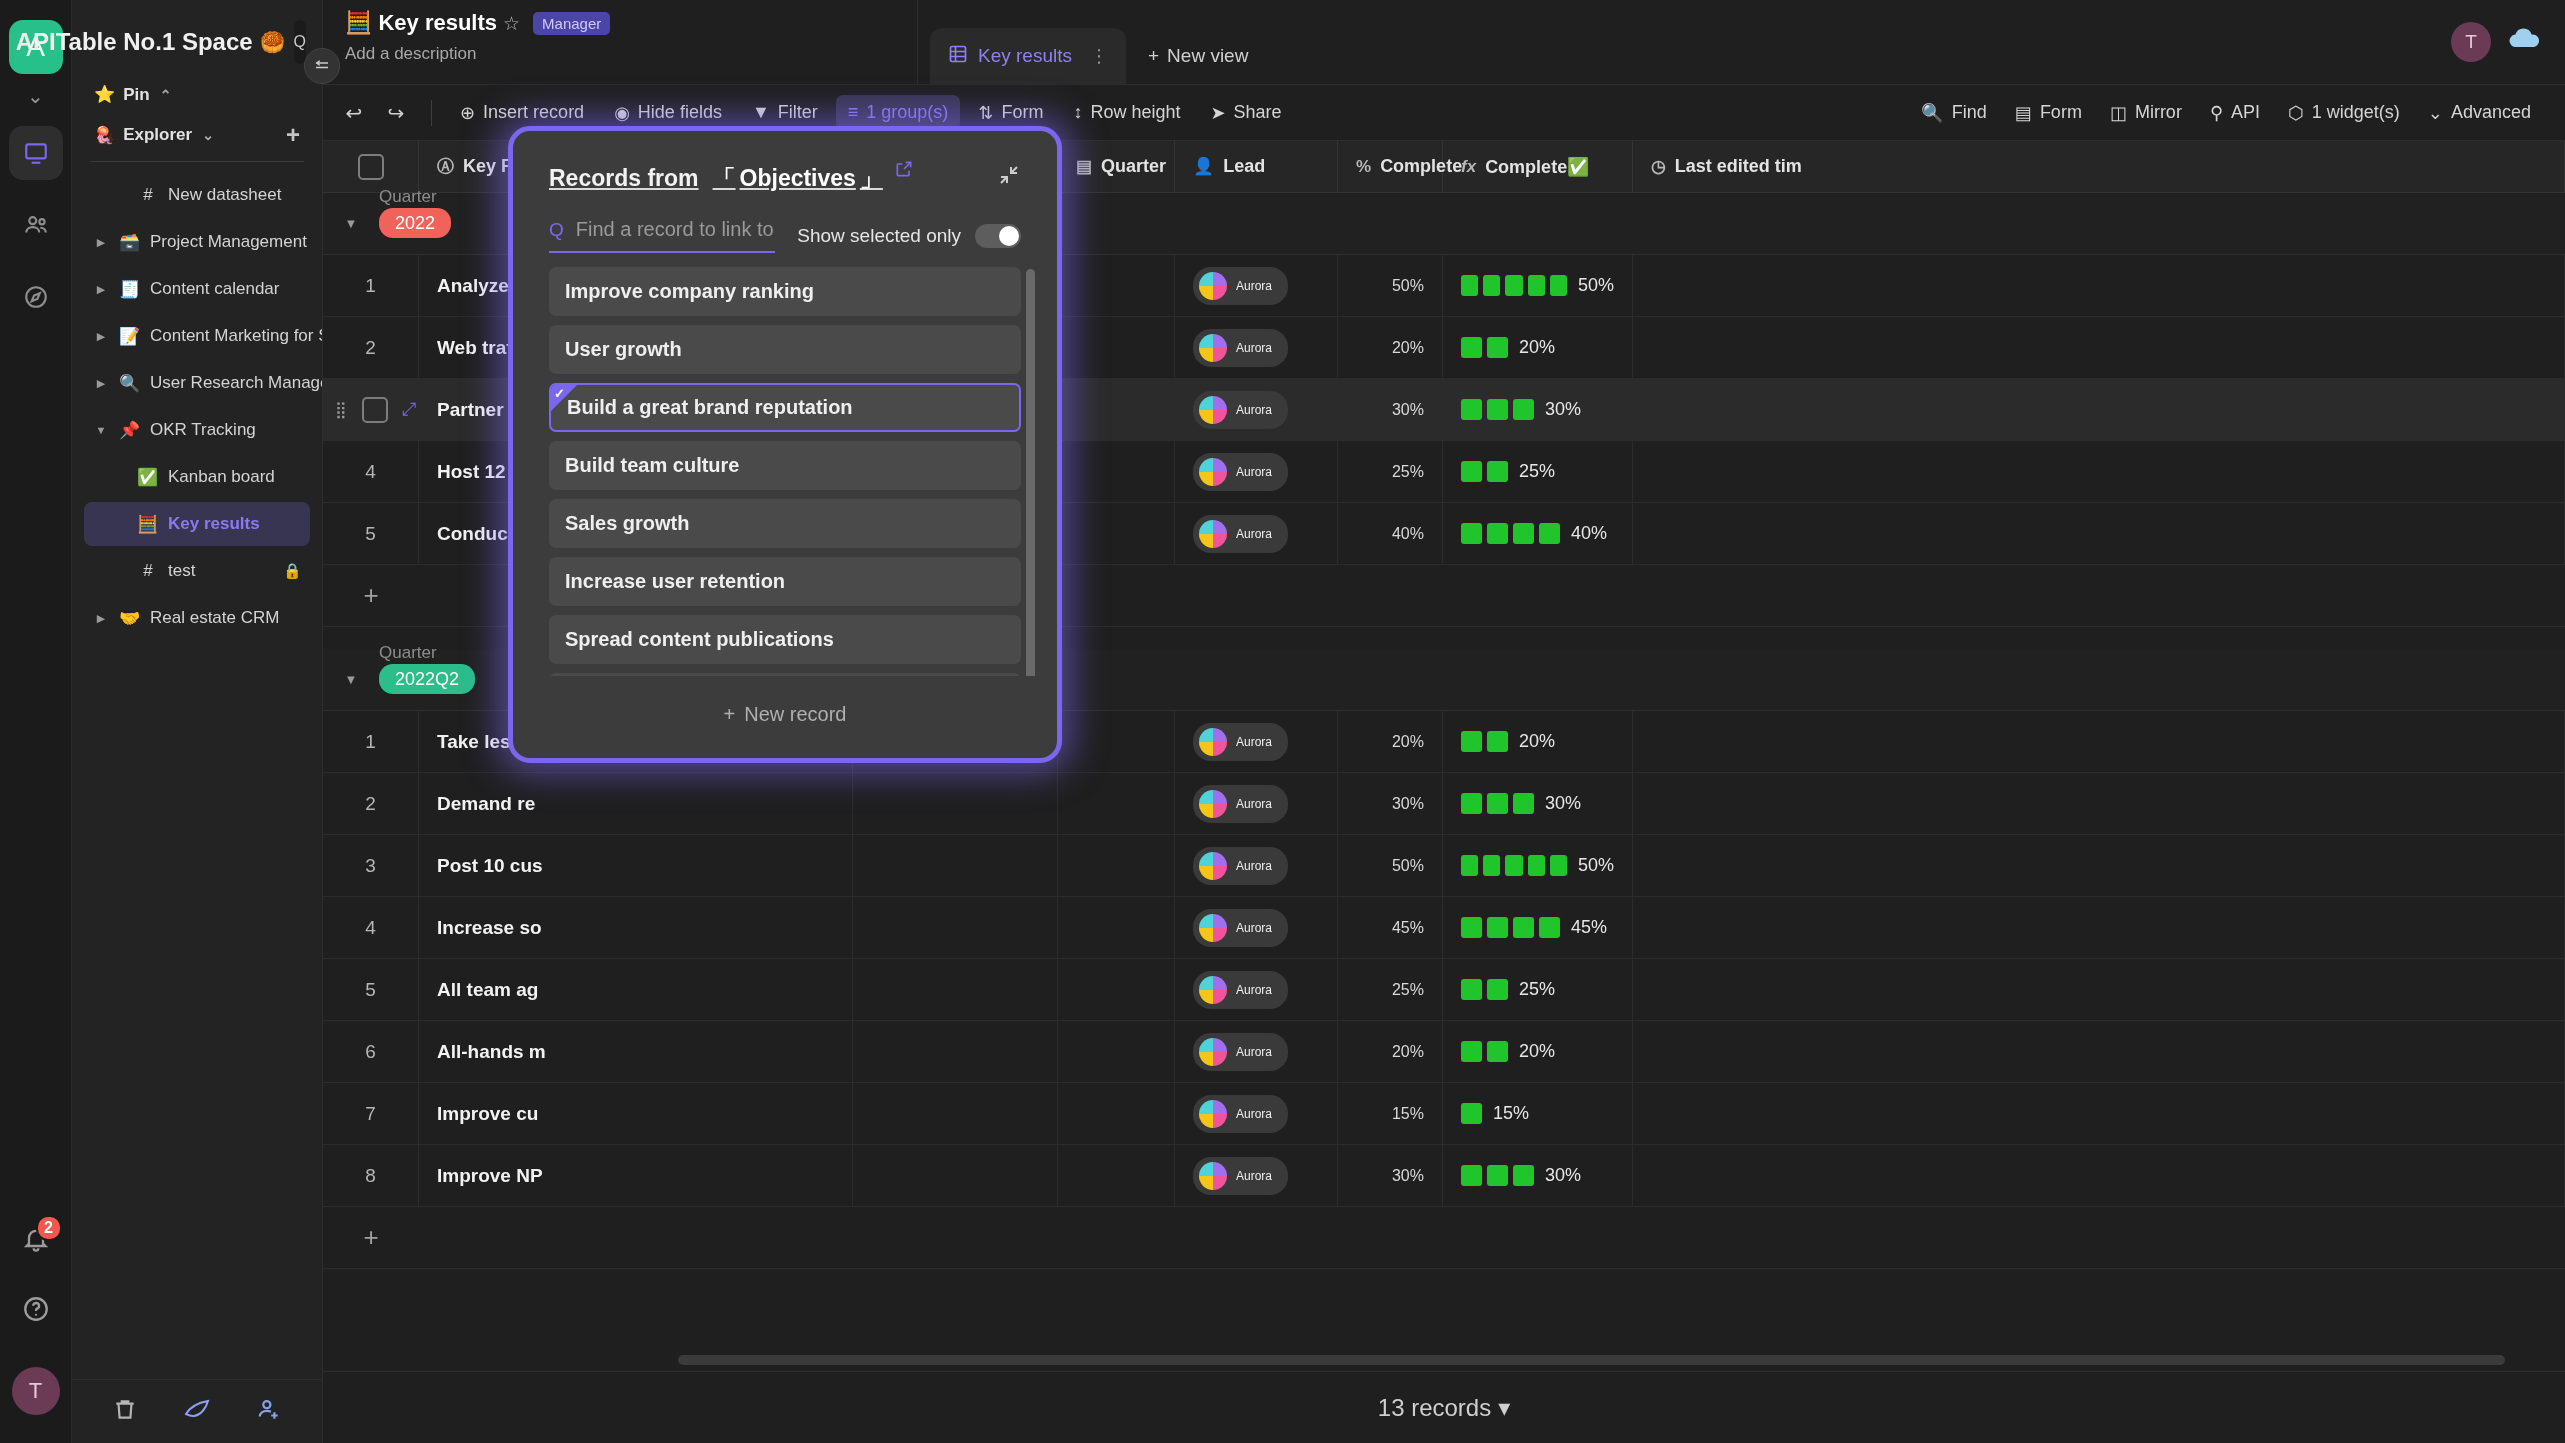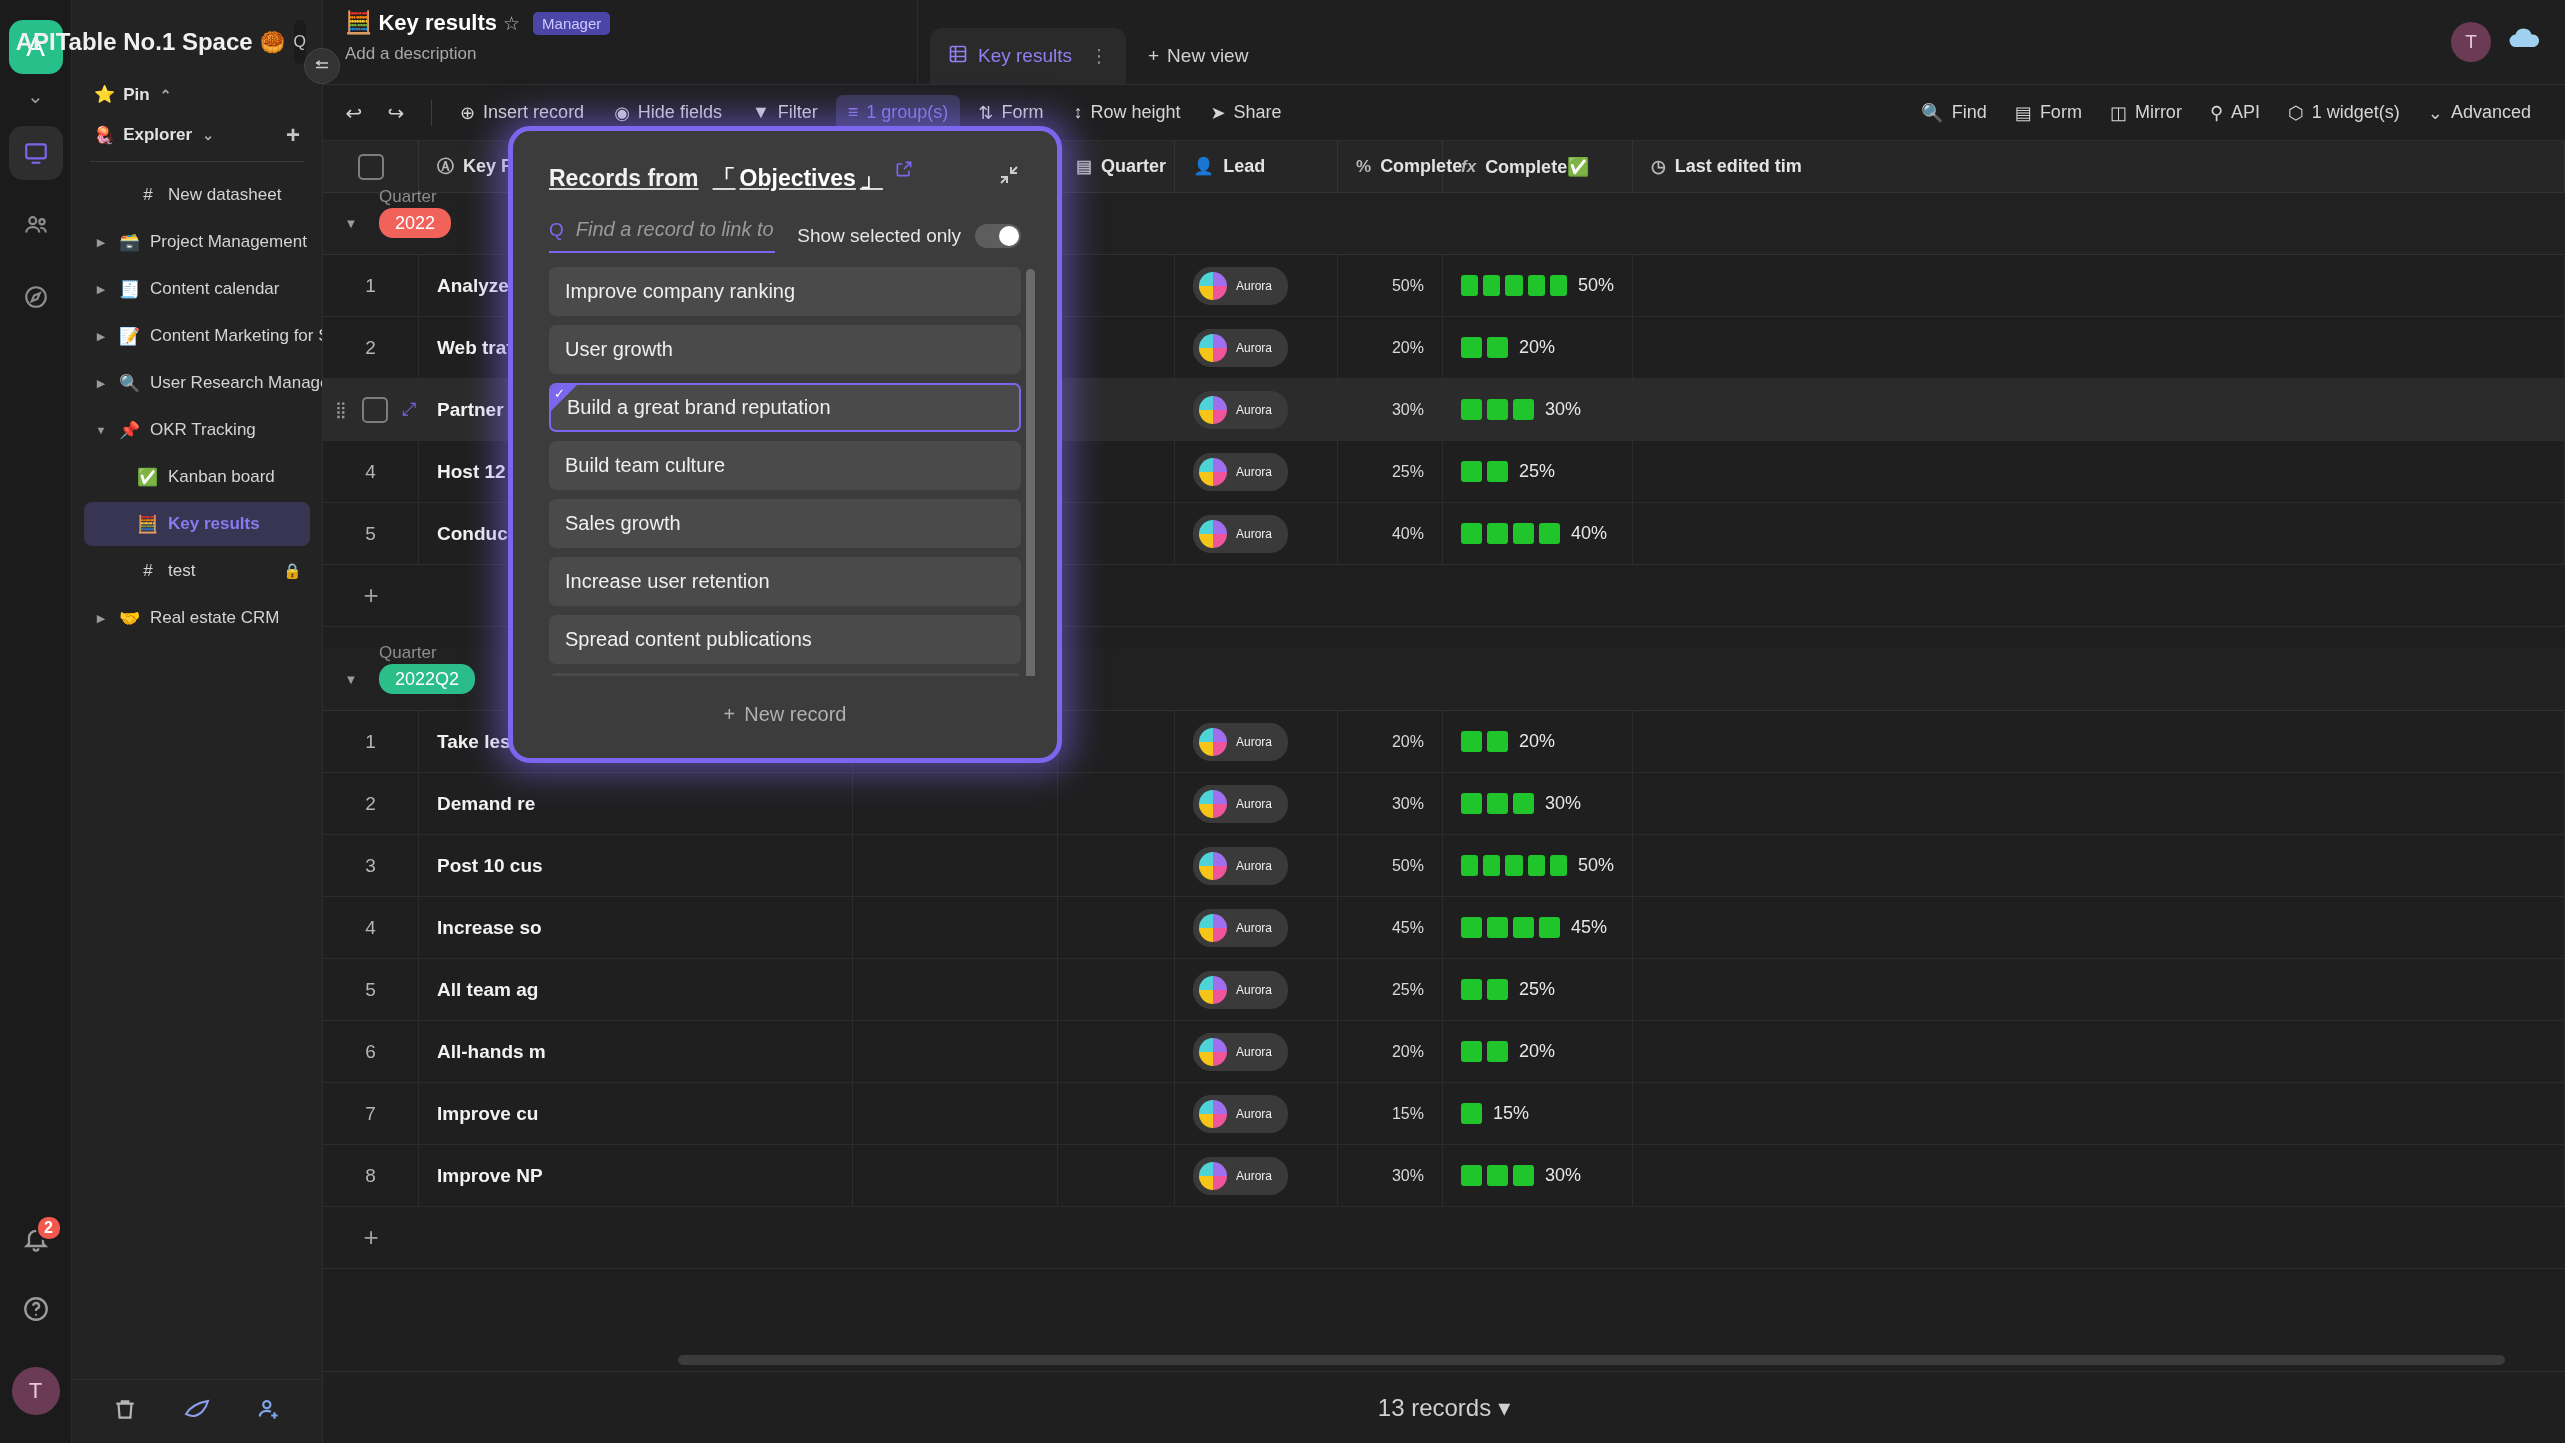--- a/index.html
+++ b/index.html
@@ -179,26 +179,26 @@
   }
   .modal-head { padding: 26px 30px 0 30px; display: flex; align-items: flex-start; text-decoration: underline; }
   .modal-title { font-size: 23px; font-weight: bold; color: #f2f2f2; display: flex; align-items: center; gap: 4px;}
   .modal-title .bk { color: #ffffff; }
   .ext-ic { color: #7b67ee; font-size: 17px; margin-left: 7px; vertical-align: top; position: relative; top: -7px;}
   .collapse-ic { margin-left: auto; color: #cdcdcd; font-size: 22px; }
   .modal-search { margin: 24px 30px 0 30px; display: flex; align-items: center; }
   .ms-box { flex: 1; display: flex; align-items: center; gap: 12px; border-bottom: 2px solid #7b67ee; padding-bottom: 10px; }
   .ms-ic { color: #7b67ee; font-size: 19px; }
   .ms-input { background: transparent; border: none; outline: none; color: #84cc16;
-    font-size: 20px; font-family: "Liberation Sans", sans-serif; width: 100%; font-style: italic; }
+    font-size: 20px; font-family: "Liberation Sans", sans-serif; width: 100%; }
   .ms-input::placeholder { color: #9a9a9a; }
   .sel-only { display: flex; align-items: center; gap: 14px; margin-left: 22px; font-size: 19px; color: #e6e6e6; white-space: nowrap;}
   .toggle { width: 46px; height: 24px; border-radius: 12px; background: #5d5d5d; position: relative; }
   .toggle .knob { position: absolute; right: 2px; top: 2px; width: 20px; height: 20px; border-radius: 50%; background: #fff; }
-  .modal-list { flex: 1; overflow: hidden; padding: 14px 30px 0 30px; position: relative; }
+  .modal-list { flex: 1; overflow: hidden; padding: 14px 30px 0 30px; position: relative; font-weight: bold; }
   .rec {
     height: 49px; background: #4a4a4a; border-radius: 7px; margin-bottom: 9px;
     display: flex; align-items: center; padding: 0 16px; font-size: 20px; color: #efefef;
     position: relative; overflow: hidden;
   }
   .rec.sel { border: 2px solid #7b67ee; background: #4a4a4a; }
   .rec.sel .corner {
     position: absolute; left: 0; top: 0; width: 0; height: 0;
     border-top: 26px solid #7b67ee; border-right: 26px solid transparent;
   }

